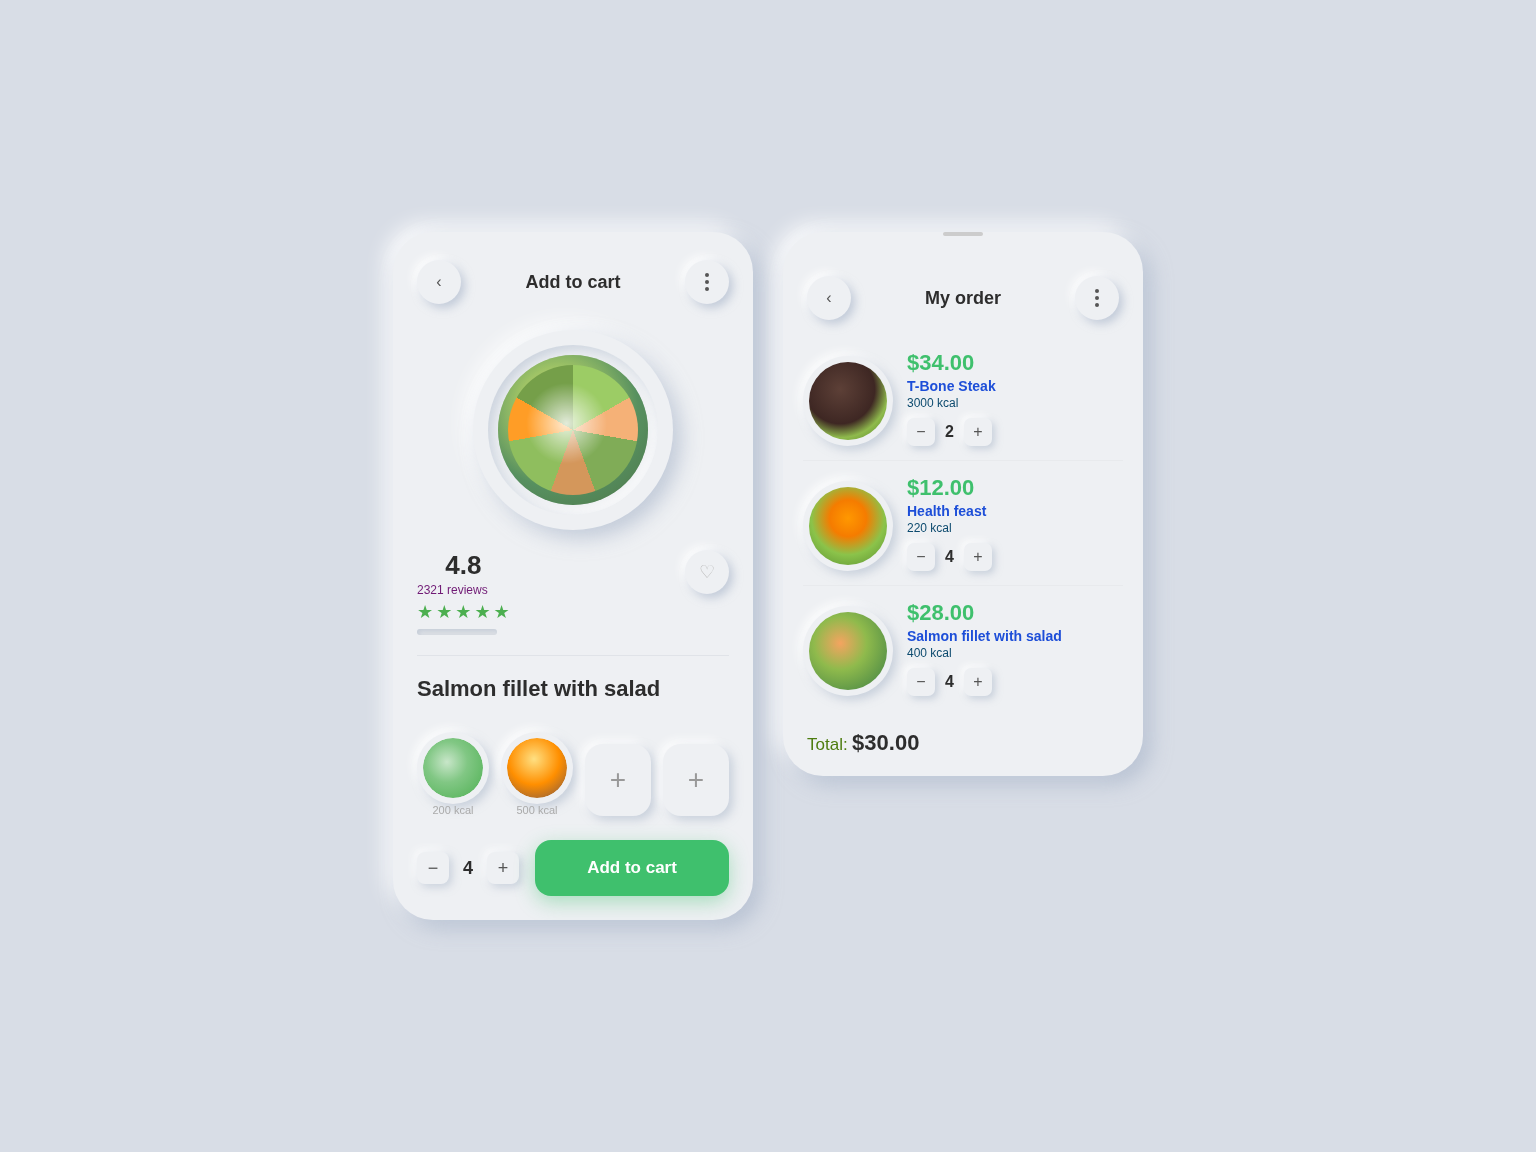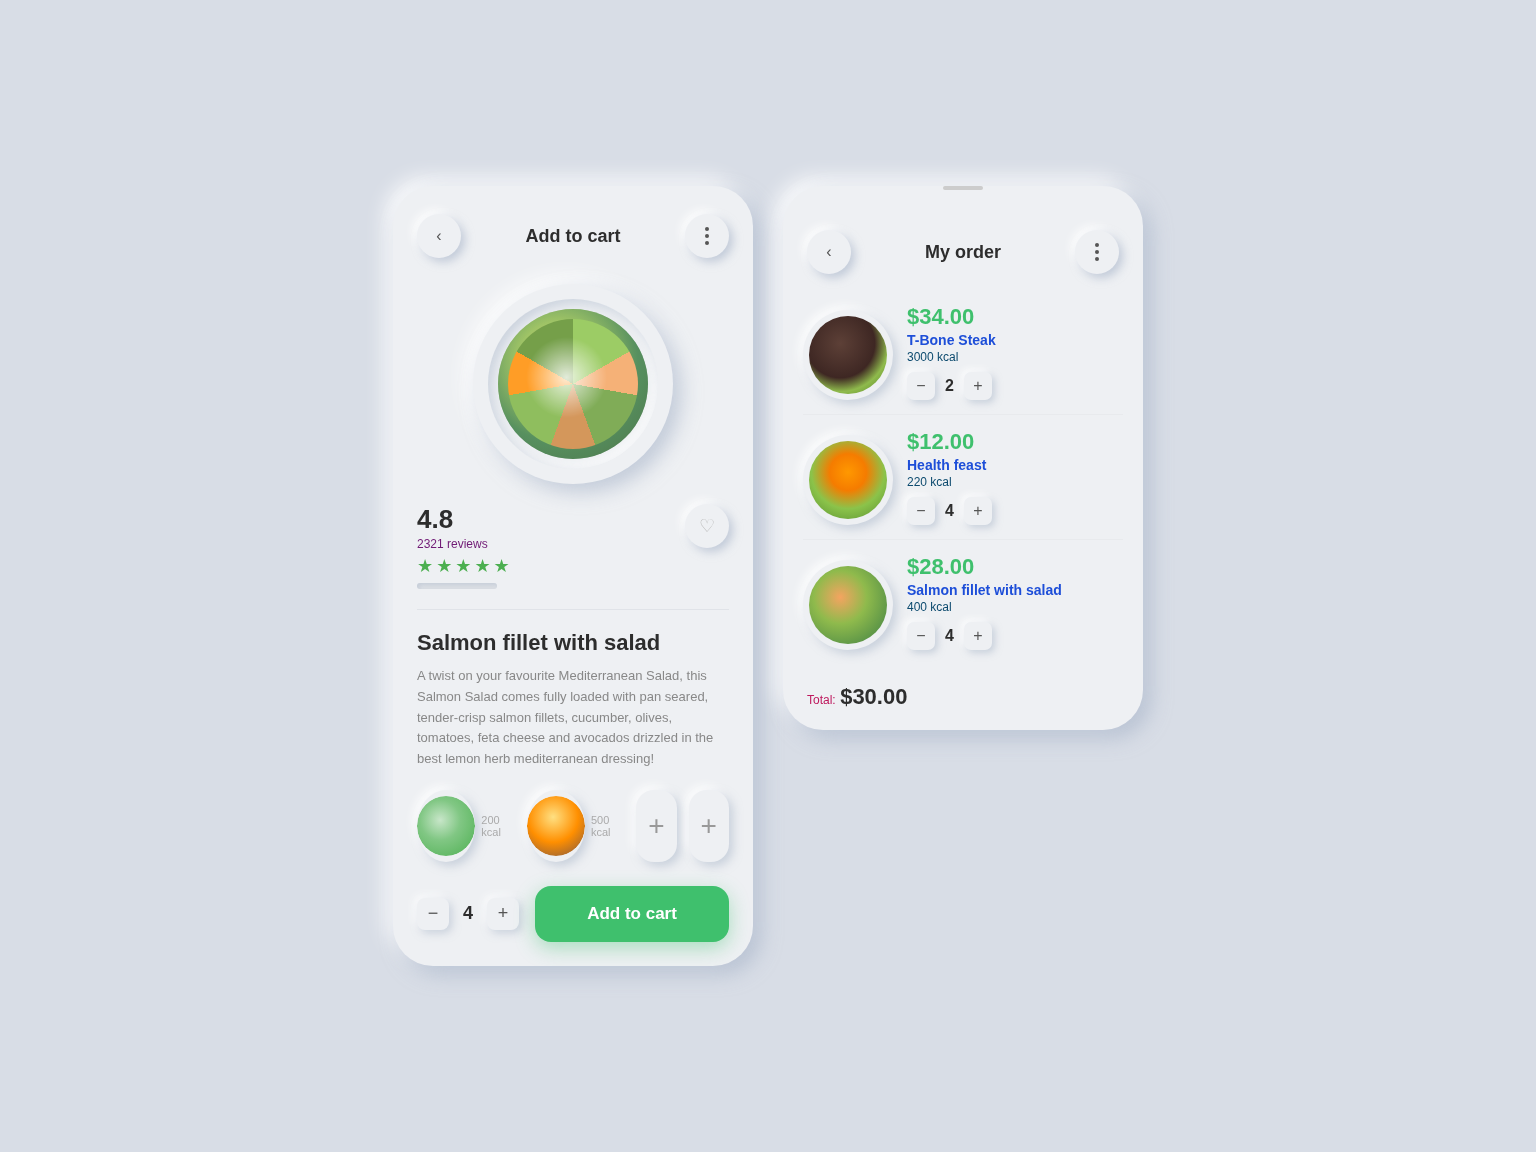--- a/index.html
+++ b/index.html
@@ -140,20 +140,21 @@
       padding: 0 24px;
       display: flex;
       align-items: flex-start;
       justify-content: space-between;
     }
     .rating-left {}
     .rating-number {
       font-size: 26px;
       font-weight: 700;
       color: #2d2d2d;
+      text-align: center;
     }
     .reviews-text {
       font-size: 12px;
       color: #701a75;
       margin-top: 2px;
     }
     .stars { display: flex; gap: 3px; margin-top: 4px; }
     .star { color: #4caf50; font-size: 18px; }
     .heart-btn {
       width: 44px;
@@ -188,21 +189,21 @@
       margin-bottom: 10px;
     }
     .dish-desc {
       font-size: 13px;
       color: #888;
       line-height: 1.6;
     }
 
     .variants-section { padding: 20px 24px 0; }
     .variants-row { display: flex; gap: 12px; align-items: flex-end; }
-    .variant-item { display: flex; flex-direction: row; align-items: center; gap: 6px; }
+    .variant-item { display: flex; flex-direction: column; align-items: center; }
     .variant-dish {
       width: 72px;
       height: 72px;
       border-radius: 50%;
       background: #eef0f3;
       box-shadow: 4px 4px 10px rgba(163,177,198,0.5), -4px -4px 10px rgba(255,255,255,0.9);
       overflow: hidden;
       display: flex;
       align-items: center;
       justify-content: center;
@@ -385,22 +386,22 @@
     }
 
     .order-bottom {
       display: flex;
       align-items: center;
       justify-content: space-between;
       padding: 20px 24px;
       gap: 16px;
     }
     .total-label {
-      font-size: 12px;
-      color: #be185d;
+      font-size: 17px;
+      color: #4d7c0f;
     }
     .total-value {
       font-size: 22px;
       font-weight: 700;
       color: #2d2d2d;
     }
     .confirm-btn {
       flex: 1;
       height: 56px;
       border-radius: 16px;
@@ -455,21 +456,20 @@
       </div>
       <button class="heart-btn">
         <span>♡</span>
       </button>
     </div>
 
     <div class="divider"></div>
 
     <div class="dish-info">
       <div class="dish-title">Salmon fillet with salad</div>
-      <div class="dish-desc">A twist on your favourite Mediterranean Salad, this Salmon Salad comes fully loaded with pan seared, tender-crisp salmon fillets, cucumber, olives, tomatoes, feta cheese and avocados drizzled in the best lemon herb mediterranean dressing!</div>
     </div>
 
     <div class="variants-section">
       <div class="variants-row">
         <div class="variant-item">
           <div class="variant-dish">
             <div class="variant-dish-inner">
               <div class="v1-img"></div>
             </div>
           </div>

